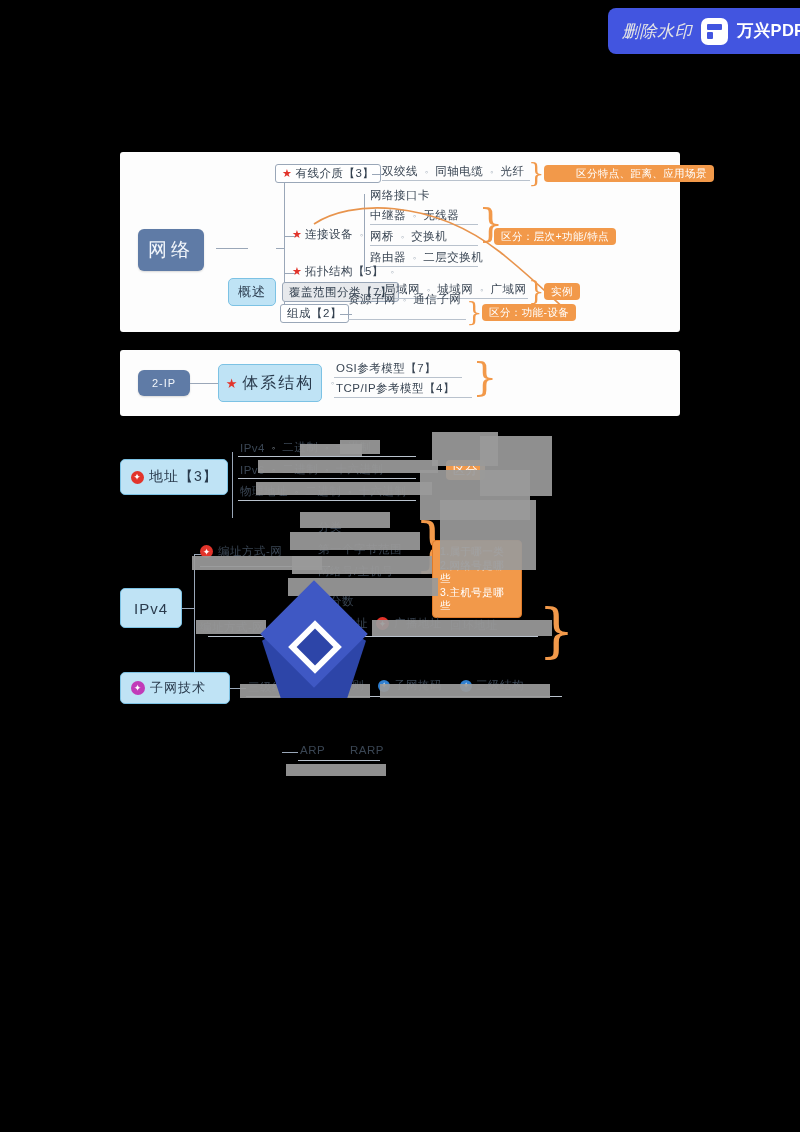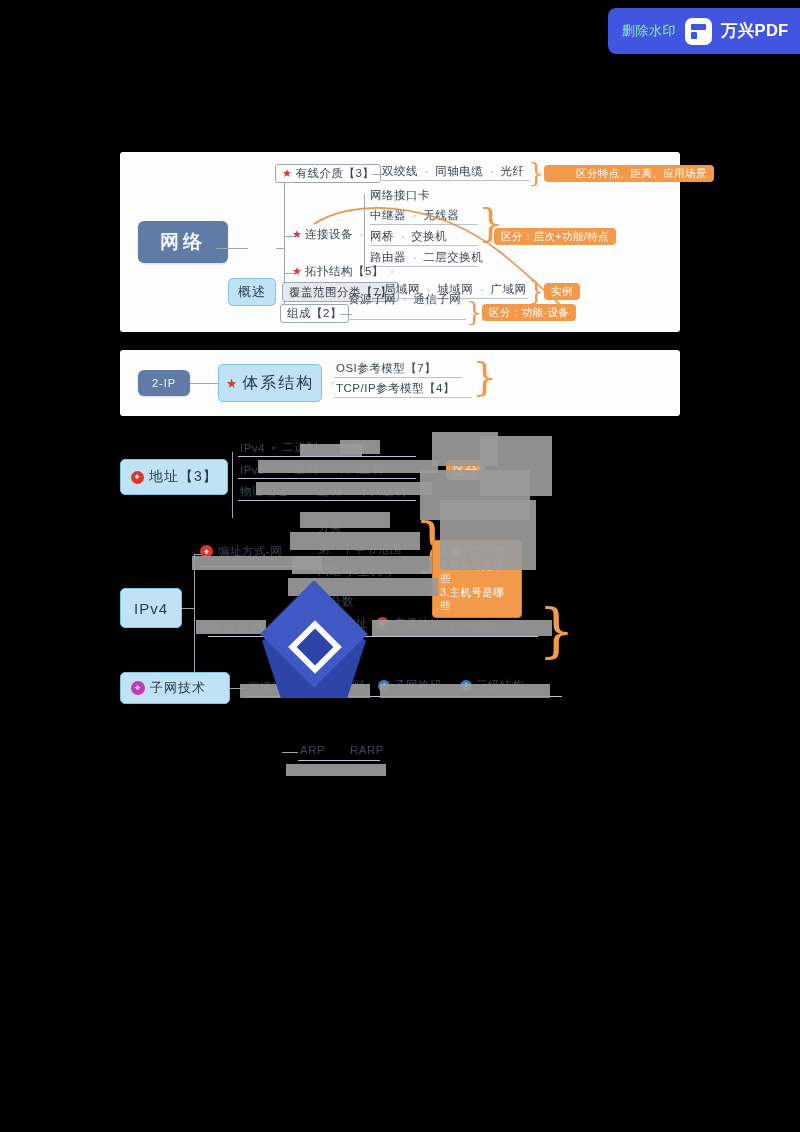--- a/index.html
+++ b/index.html
@@ -10,21 +10,21 @@
     font-family:"Liberation Sans","DejaVu Sans",sans-serif;
   }
 
   
   #wm-banner{
     position:absolute; top:8px; right:0; width:192px; height:46px;
     background:#4255e0; border-radius:8px 0 0 8px;
     display:flex; align-items:center; gap:9px; padding:0 12px 0 14px;
     box-shadow:0 2px 6px rgba(0,0,0,.35);
   }
-  #wm-banner .wm-text{ color:#86efac; font-size:13px; letter-spacing:.5px; white-space:nowrap; }
+  #wm-banner .wm-text{ color:#e5e5e5; font-size:17px; letter-spacing:.5px; white-space:nowrap;font-style:italic; }
   #wm-banner .wm-logo{
     width:27px; height:27px; border-radius:7px; background:#fff;
     position:relative; flex:0 0 auto;
   }
   #wm-banner .wm-logo::before{
     content:""; position:absolute; left:6px; top:6px; width:15px; height:6px;
     background:#4255e0; border-radius:1px;
   }
   #wm-banner .wm-logo::after{
     content:""; position:absolute; left:6px; top:14px; width:6px; height:7px;
@@ -116,21 +116,21 @@
 <body>
 
 <div id="wm-banner">
   <span class="wm-text">删除水印</span>
   <span class="wm-logo"></span>
   <span class="wm-brand">万兴PDF</span>
 </div>
 
 <div class="panel p1">
 
-  <div class="node n-root" style="left:18px; top:69px; width:90px; height:42px;font-weight:bold;">网络</div>
+  <div class="node n-root" style="left:18px; top:77px; width:66px; height:42px;">网络</div>
   <div class="ln lnh" style="left:96px; top:96px; width:32px;"></div>
 
   <div class="node n-blue" style="left:108px; top:82px; width:48px; height:28px;margin-top:44px;">概述</div>
 
   <div class="ln lnh" style="left:156px; top:96px; width:8px;"></div>
   <div class="ln lnv" style="left:164px; top:22px; height:140px;"></div>
 
   <div class="ln lnh" style="left:164px; top:22px; width:12px;"></div>
   <div class="node n-box" style="left:155px; top:12px; height:19px;">
     <span class="star">★</span>

